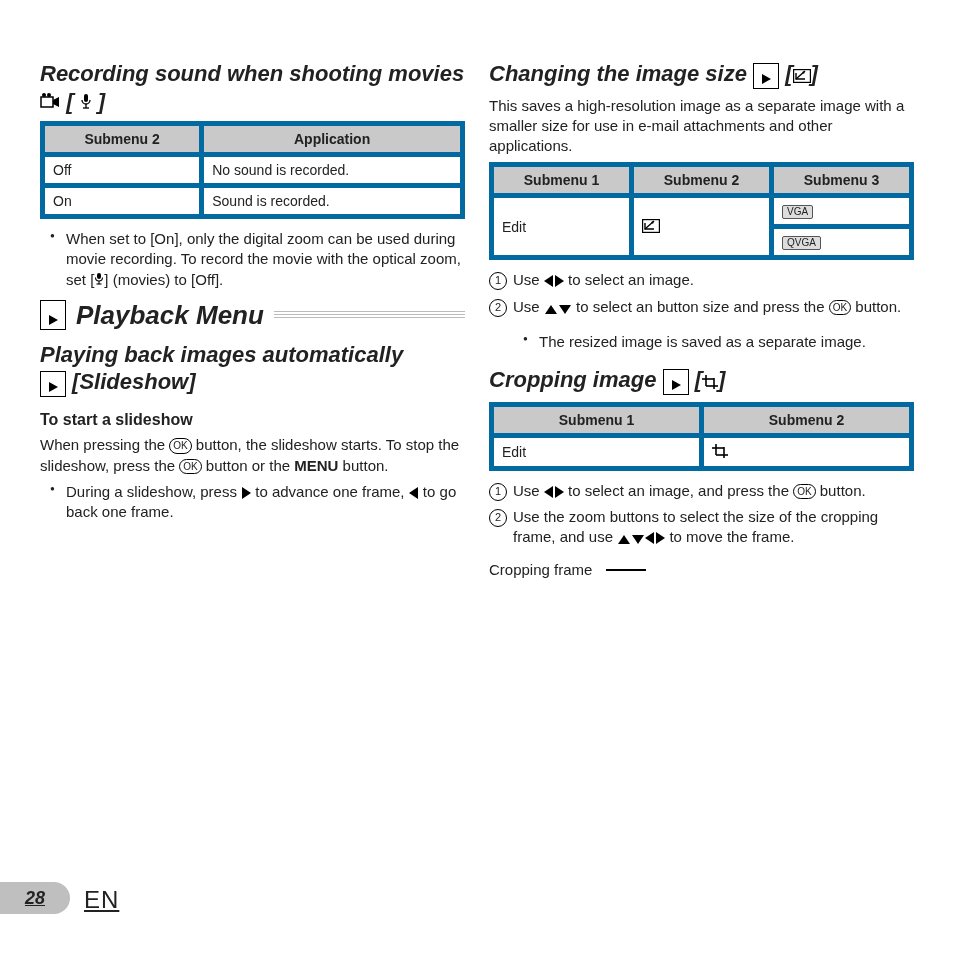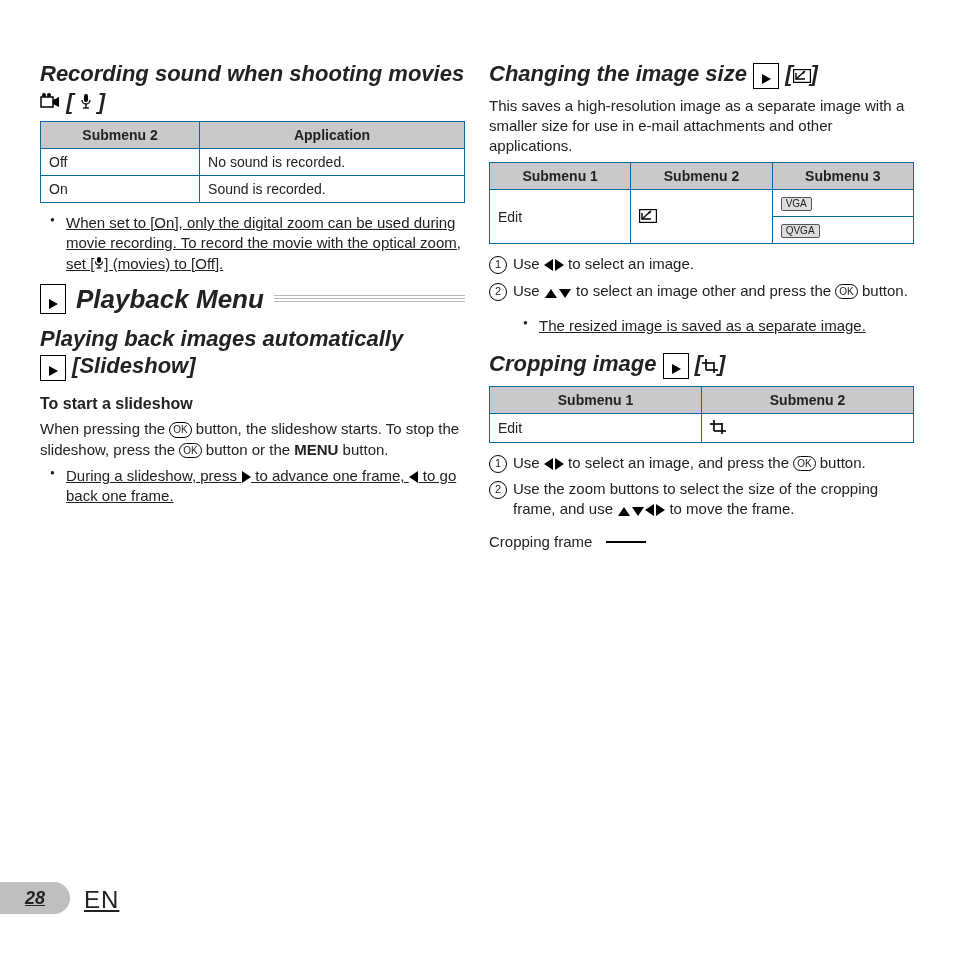--- a/index.html
+++ b/index.html
@@ -9,24 +9,24 @@
   .col { flex: 1; min-width: 0; }
 
   h2.sec { font-size: 22px; font-style: italic; font-weight: bold; margin-bottom: 6px; line-height: 1.25; }
   h2.sec .icons { font-style: normal; font-weight: bold; }
   h1.major { font-size: 26px; font-style: italic; font-weight: 900; margin: 10px 0 10px 0; display: flex; align-items: center; gap: 10px; }
   .major-rules { flex: 1; height: 8px; background: linear-gradient(#bbb 0 1px, transparent 1px 3px, #bbb 3px 4px, transparent 4px 6px, #bbb 6px 7px, transparent 7px); }
   .sub { font-weight: bold; font-size: 16px; margin: 14px 0 6px; }
   p, li { font-size: 15px; line-height: 1.35; }
 
   table { border-collapse: collapse; width: 100%; margin: 6px 0 10px; }
-  th, td { border: 1px solid #0369a1; padding: 5px 8px; font-size: 14px; text-align: left; vertical-align: middle; }
+  th, td { border: 5px solid #0369a1; padding: 5px 8px; font-size: 14px; text-align: left; vertical-align: middle; }
   th { background: #c9c9c9; text-align: center; font-weight: bold; }
 
-  ul.ind { list-style: none; padding-left: 10px; text-decoration: underline; }
+  ul.ind { list-style: none; padding-left: 10px; }
   ul.ind > li { position: relative; padding-left: 16px; margin: 6px 0; }
   ul.ind > li::before { content: "●"; position: absolute; left: 0; top: 2px; font-size: 8px; }
 
   ol.steps { list-style: none; padding-left: 0; counter-reset: s; }
   ol.steps > li { position: relative; padding-left: 24px; margin: 6px 0; }
   ol.steps > li::before { counter-increment: s; content: counter(s); position: absolute; left: 0; top: 2px; width: 16px; height: 16px; border: 1px solid #000; border-radius: 50%; font-size: 11px; line-height: 14px; text-align: center; }
 
   .ok { display: inline-block; border: 1px solid #000; border-radius: 8px; padding: 0 3px; font-size: 10px; vertical-align: 1px; }
   .pill { display: inline-block; border: 1.5px solid #555; border-radius: 2px; background: #ddd; font-size: 10px; font-weight: normal; padding: 1px 4px; line-height: 1; vertical-align: 1px; }
   .boxicon { display: inline-block; border: 1.5px solid #000; padding: 1px 6px; line-height: 1; vertical-align: -2px; }
@@ -169,21 +169,21 @@
           <td><span class="pill">QVGA</span></td>
         </tr>
       </tbody>
         </table>
 
       <ol class="steps">
         <li>
           <span>Use </span><span class="triL"></span><span class="triR"></span><span> to select an image.</span>
         </li>
         <li>
-          <span>Use </span><span class="triU"></span><span class="triD"></span><span> to select an image other and press the </span><span class="ok">OK</span><span> button.</span>
+          <span>Use </span><span class="triU"></span><span class="triD"></span><span> to select an button size and press the </span><span class="ok">OK</span><span> button.</span>
           <ul class="ind" style="margin-top:15px;">
             <li>The resized image is saved as a separate image.</li>
           </ul>
         </li>
       </ol>
 
       <h2 class="sec" style="margin-top:14px;">
         <span>Cropping image </span><span class="boxicon play"><svg width="12" height="12">
               <polygon points="2,1 11,6 2,11" fill="#000"></polygon>
             </svg></span><span> [</span><span class="crop-svg"><svg width="16" height="14">

